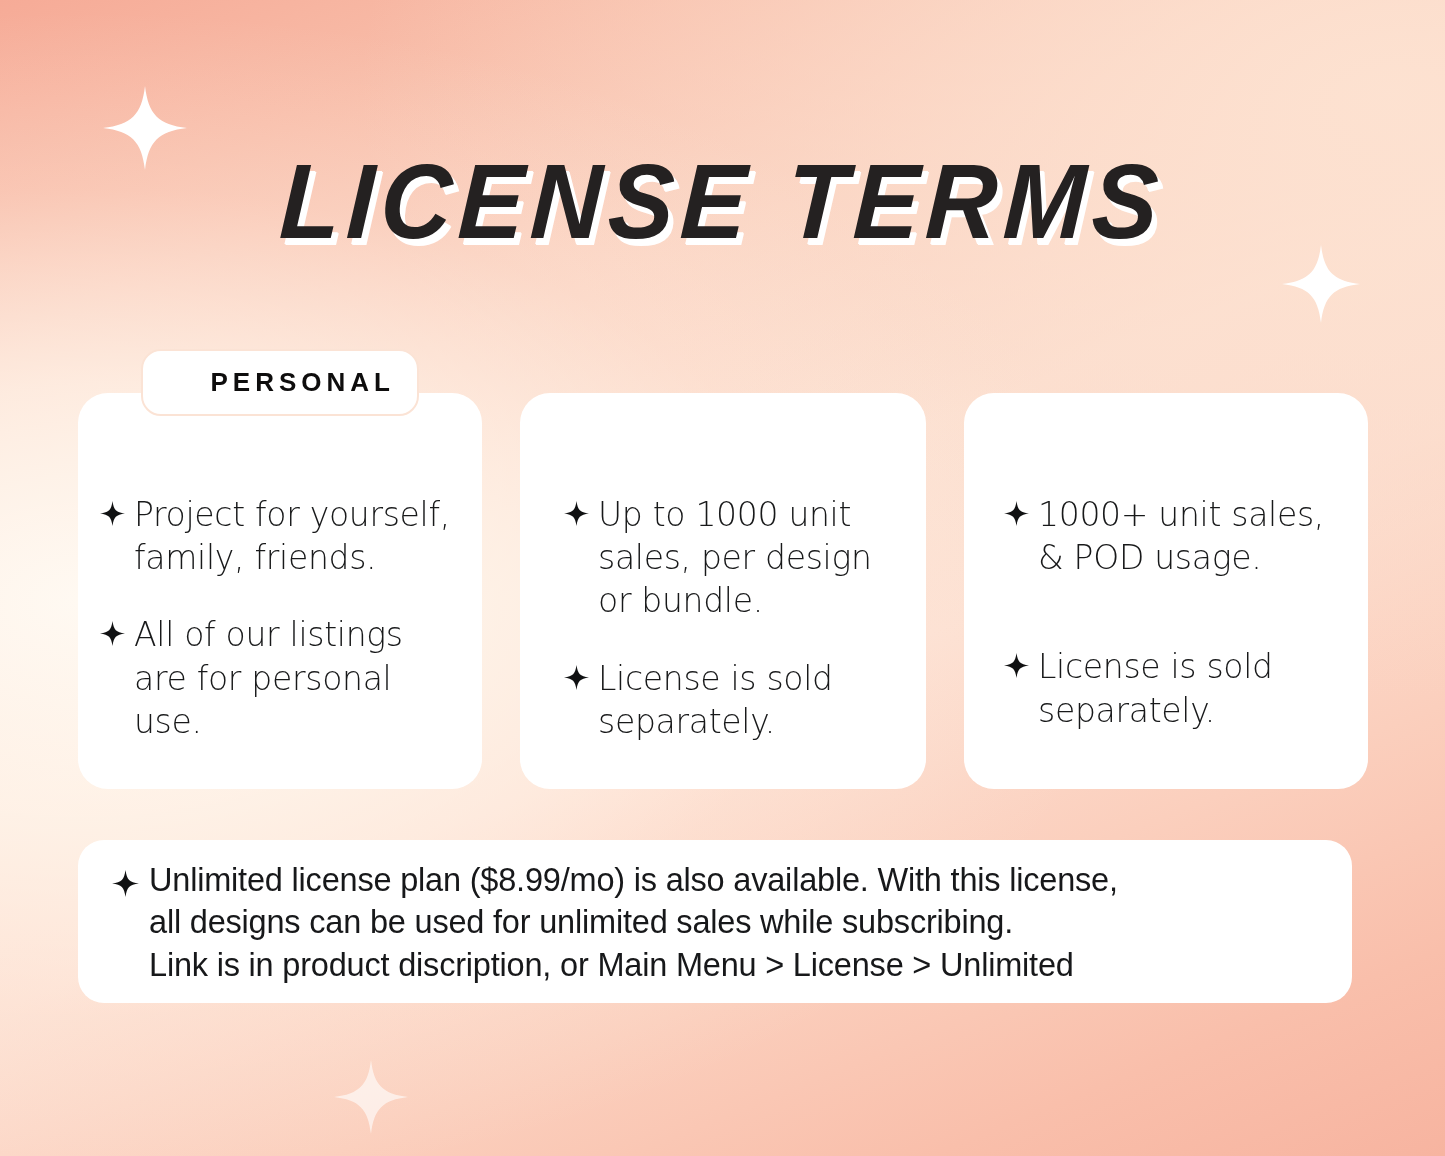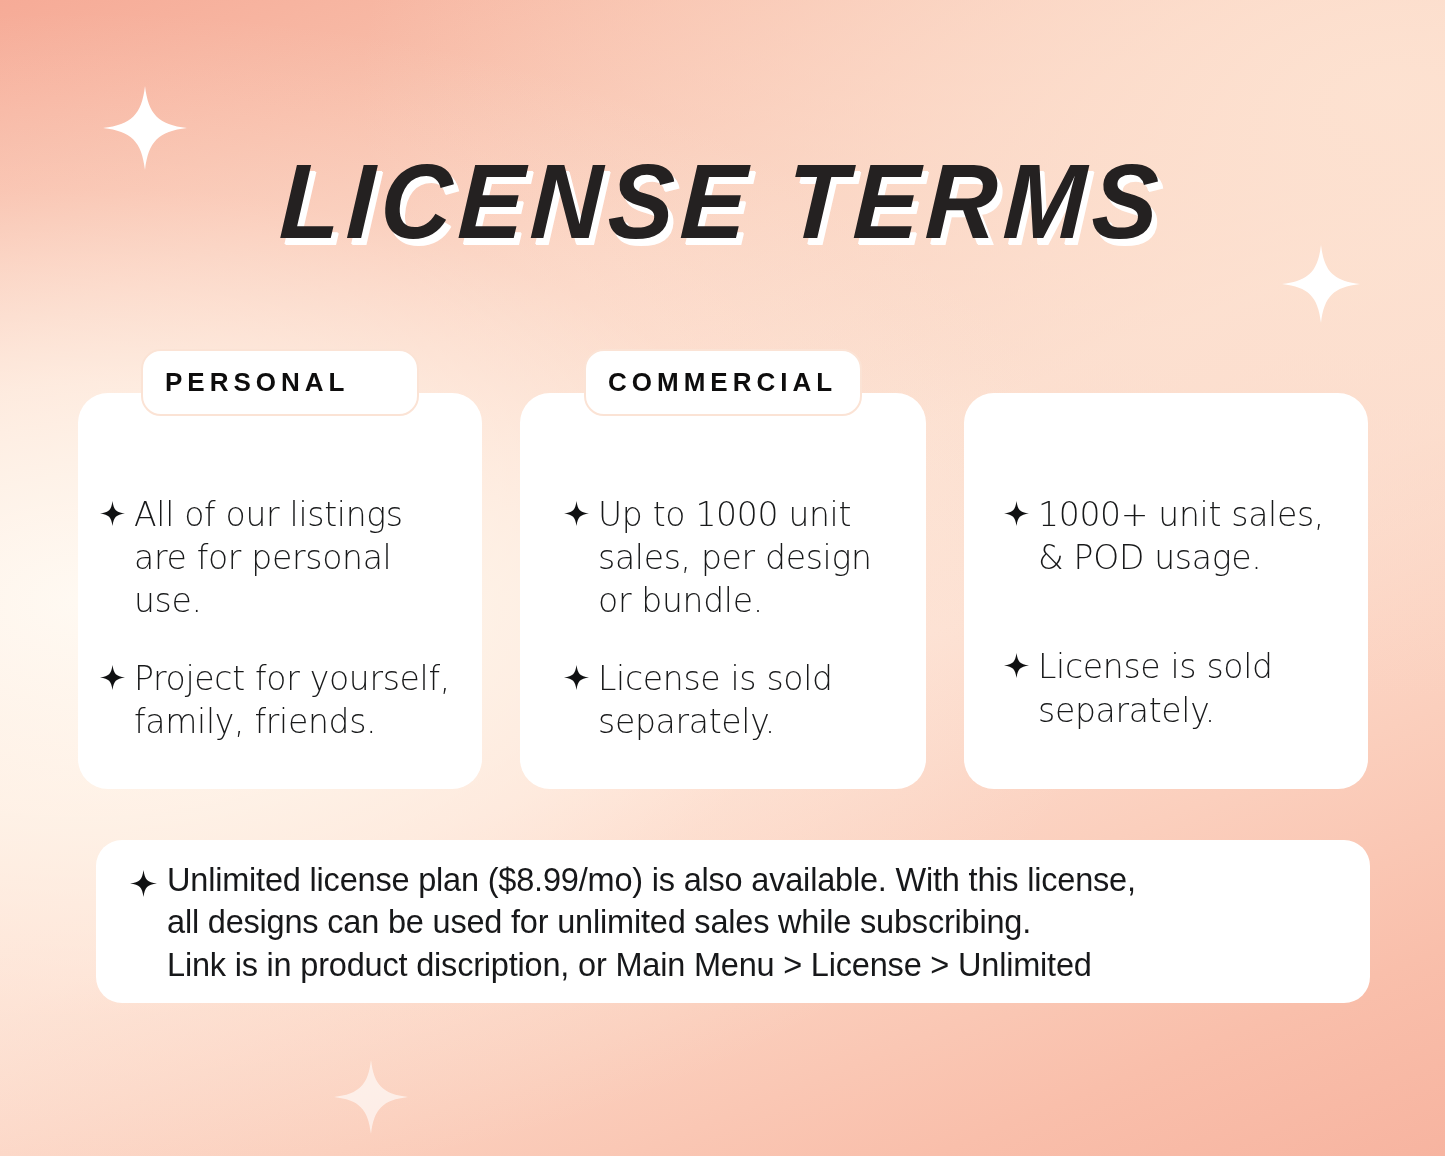--- a/index.html
+++ b/index.html
@@ -80,21 +80,21 @@
     position: absolute;
     top: -44px;
     left: 50%;
     transform: translateX(-50%);
     background: #ffffff;
     border: 2px solid #fbe3d5;
     border-radius: 20px;
     min-width: 278px;
     box-sizing: border-box;
     padding: 16px 22px 16px 22px;
-    text-align: left;
+    text-align: right;
     z-index: 3;
   }
   .badge.wide { min-width: 282px; }
   .badge-label {
     font-family: "Liberation Sans", sans-serif;
     font-weight: bold;
     font-size: 26px;
     letter-spacing: 5px;
     color: #0e0d0d;
     line-height: 1.18;
@@ -134,21 +134,21 @@
   .card.personal   .bullet-text { max-width: 335px; }
   .card.commercial .bullet-text { max-width: 330px; }
   .card.pod        .bullet-text { max-width: 330px; }
   .card.pod .card-body { padding-left: 40px; }
   .card.pod .bullet { margin-bottom: 66px; }
   .card.commercial .card-body { padding-left: 44px; }
 
   
   .banner {
     position: absolute;
-    left: 96px;
+    left: 78px;
     top: 840px;
     width: 1274px;
     height: 163px;
     background: #ffffff;
     border-radius: 26px;
     box-sizing: border-box;
     display: flex;
     align-items: center;
     padding: 0 34px 0 34px;
   }
@@ -206,37 +206,34 @@
       <div class="badge">
         <span class="badge-label">PERSONAL</span>
       </div>
       <div class="card-body">
         <div class="bullet">
           <span class="bullet-icon">
             <svg width="25" height="25" viewBox="0 0 100 100">
               <path d="M50 0 C55 36 64 45 100 50 C64 55 55 64 50 100 C45 64 36 55 0 50 C36 45 45 36 50 0 Z" fill="#101112"></path>
             </svg>
           </span>
+          <span class="bullet-text">Project for yourself, family, friends.</span>
+        </div>
+        <div class="bullet">
+          <span class="bullet-icon">
+            <svg width="25" height="25" viewBox="0 0 100 100">
+              <path d="M50 0 C55 36 64 45 100 50 C64 55 55 64 50 100 C45 64 36 55 0 50 C36 45 45 36 50 0 Z" fill="#101112"></path>
+            </svg>
+          </span>
           <span class="bullet-text">All of our listings are for personal use.</span>
         </div>
-        <div class="bullet">
-          <span class="bullet-icon">
-            <svg width="25" height="25" viewBox="0 0 100 100">
-              <path d="M50 0 C55 36 64 45 100 50 C64 55 55 64 50 100 C45 64 36 55 0 50 C36 45 45 36 50 0 Z" fill="#101112"></path>
-            </svg>
-          </span>
-          <span class="bullet-text">Project for yourself, family, friends.</span>
-        </div>
       </div>
     </div>
 
     <div class="card commercial">
-      <div class="badge">
-        <span class="badge-label">COMMERCIAL</span>
-      </div>
       <div class="card-body">
         <div class="bullet">
           <span class="bullet-icon">
             <svg width="25" height="25" viewBox="0 0 100 100">
               <path d="M50 0 C55 36 64 45 100 50 C64 55 55 64 50 100 C45 64 36 55 0 50 C36 45 45 36 50 0 Z" fill="#101112"></path>
             </svg>
           </span>
           <span class="bullet-text">Up to 1000 unit sales, per design or bundle.</span>
         </div>
         <div class="bullet">

